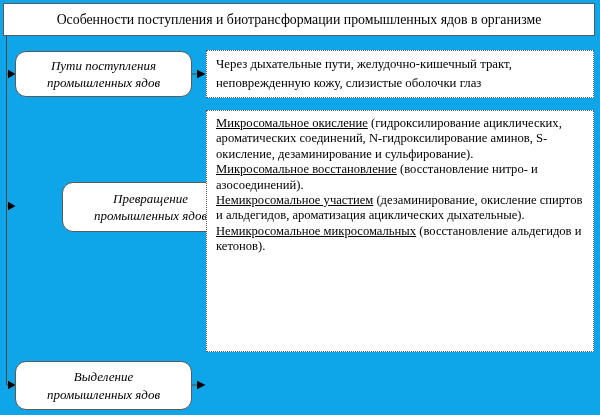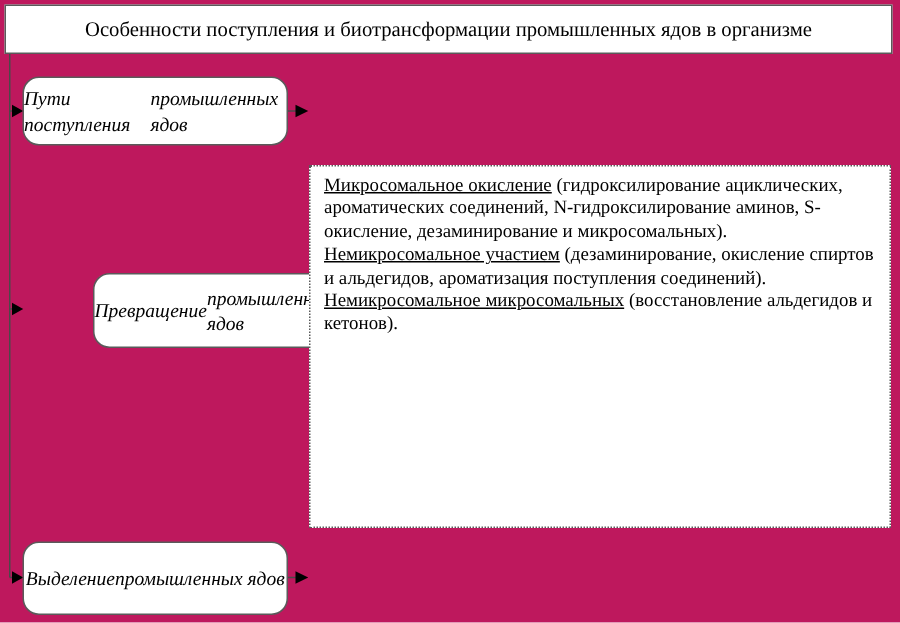--- a/index.html
+++ b/index.html
@@ -6,21 +6,21 @@
     margin: 0;
     padding: 0;
     background: #ffffff;
     font-family: "Liberation Serif", "DejaVu Serif", serif;
     color: #000000;
   }
   .diagram {
     position: relative;
     width: 600px;
     height: 415px;
-    background: #be185d;
+    background: #0ea5e9;
     overflow: hidden;
   }
   .connectors {
     position: absolute;
     left: 0; top: 0;
     width: 600px; height: 415px;
     pointer-events: none;
   }
   .title-box {
     position: absolute;
@@ -37,21 +37,21 @@
   }
   .left-box {
     position: absolute;
     left: 15px;
     width: 177px;
     box-sizing: border-box;
     border: 1px solid #5a5a5a;
     border-radius: 11px;
     background: #ffffff;
     display: flex;
-    flex-direction: row;
+    flex-direction: column;
     align-items: center;
     justify-content: center;
     font-style: italic;
     font-size: 13px;
     line-height: 1.32;
     text-align: left;
   }
   .left-box span { display: block; }
   .right-box {
     position: absolute;
@@ -104,28 +104,32 @@
   </svg>
 
   <div class="title-box">
     <span>Особенности поступления и биотрансформации промышленных ядов в организме</span>
   </div>
 
   <div class="left-box" id="lb1">
     <span>Пути поступления</span>
     <span>промышленных ядов</span>
   </div>
+  <div class="right-box" id="rb1">
+    <p><span>Через дыхательные пути, желудочно-кишечный тракт, неповрежденную кожу, слизистые оболочки глаз</span></p>
+  </div>
 
   <div class="left-box" id="lb2">
     <span>Превращение</span>
     <span>промышленных ядов</span>
   </div>
   <div class="right-box dense" id="rb2">
-    <p><span class="term">Микросомальное окисление</span><span> (гидроксилирование ациклических, ароматических соединений, N-гидроксилирование аминов, S-окисление, дезаминирование и микросомальных).</span></p>
-    <p><span class="term">Немикросомальное участием</span><span> (дезаминирование, окисление спиртов и альдегидов, ароматизация поступления соединений).</span></p>
+    <p><span class="term">Микросомальное окисление</span><span> (гидроксилирование ациклических, ароматических соединений, N-гидроксилирование аминов, S-окисление, дезаминирование и сульфирование).</span></p>
+    <p><span class="term">Микросомальное восстановление</span><span> (восстановление нитро- и азосоединений).</span></p>
+    <p><span class="term">Немикросомальное участием</span><span> (дезаминирование, окисление спиртов и альдегидов, ароматизация ациклических дыхательные).</span></p>
     <p><span class="term">Немикросомальное микросомальных</span><span> (восстановление альдегидов и кетонов).</span></p>
   </div>
 
   <div class="left-box" id="lb3">
     <span>Выделение</span>
     <span>промышленных ядов</span>
   </div>
 
 </div>
 

